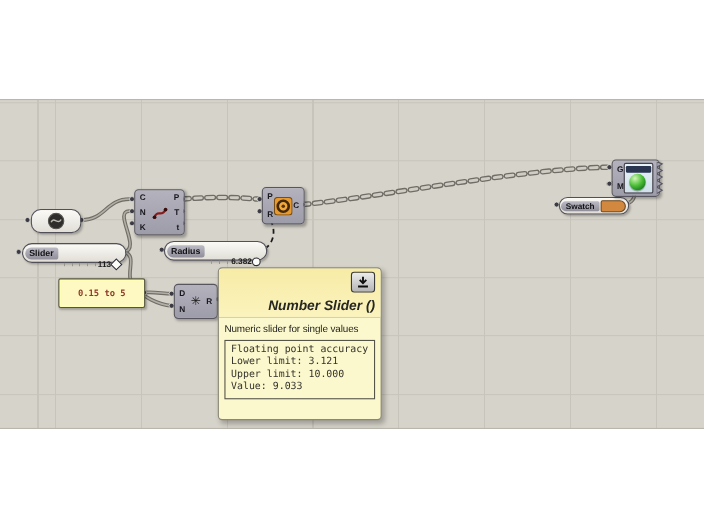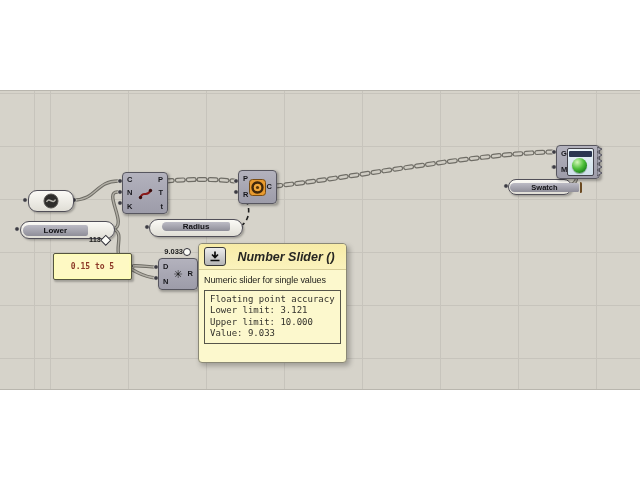--- a/index.html
+++ b/index.html
@@ -26,21 +26,21 @@
         box-shadow:1.5px 1.5px 2.5px rgba(0,0,0,.28);display:flex;align-items:center;}
   .pcol{display:flex;flex-direction:column;justify-content:space-around;height:100%;
         font-size:7.5px;font-weight:bold;color:#17171c;line-height:1;}
   .pcol.in{padding-left:4px;}  .pcol.out{padding-right:4px;margin-left:auto;text-align:right;}
   .icon-slot{flex:1;display:flex;align-items:center;justify-content:center;}
   
   .capsule{position:absolute;background:linear-gradient(180deg,#fbfaf6,#e0ded6);
         border:1.2px solid #514f58;border-radius:9px;
         box-shadow:1.5px 1.5px 2px rgba(0,0,0,.25);display:flex;align-items:center;}
   .slabel{background:linear-gradient(180deg,#bcbbc5,#8f8e99);border-radius:7px 3px 3px 7px;
-        margin:1.5px;padding:0 21px;height:11px;display:flex;align-items:center;
+        margin:1.5px;padding:0 4px;height:11px;display:flex;align-items:center;
         font-size:8px;font-weight:bold;color:#121216;}
   .track{position:relative;flex:1;height:100%;margin-top:20px;}
   .ticks{position:absolute;left:4px;right:26px;top:50%;height:3px;margin-top:-1px;
         background:repeating-linear-gradient(to right,#97958c 0 1px,transparent 1px 7px);}
   .sval{position:absolute;right:13px;top:50%;transform:translateY(-52%);
         font-size:7.5px;color:#1d1d1d;font-weight:bold;}
   .grip-diamond{position:absolute;right:5px;top:50%;width:5.5px;height:5.5px;
         transform:translateY(-50%) rotate(45deg);border:1.2px solid #2e2d35;background:#fcfcf8;}
   .grip-circle{position:absolute;right:5px;top:50%;width:6px;height:6px;border-radius:50%;
         transform:translateY(-50%);border:1.2px solid #2e2d35;background:#fcfcf8;}
@@ -61,23 +61,23 @@
         background:linear-gradient(180deg,#e9f2f7,#cfe0ea);position:relative;overflow:hidden;margin-right:2px;}
   #preview .bar{position:absolute;left:1px;right:1px;top:2px;height:6px;background:#2a3550;border-radius:1px;}
   #preview .ball{position:absolute;left:4px;top:9px;width:15px;height:15px;border-radius:50%;
         background:radial-gradient(circle at 35% 28%,#d2f7b8,#4ebf3a 45%,#0d6e14 88%);
         box-shadow:0 1px 1px rgba(0,60,0,.4);}
   .jag{position:absolute;right:-5px;top:1px;}
   
   #tooltip{position:absolute;left:198px;top:243px;width:147px;
         background:#fcf8cd;border:1px solid #8a8876;border-radius:4px;
         box-shadow:2.5px 3px 5px rgba(0,0,0,.25);z-index:50;}
-  #tooltip .hdr{display:flex;align-items:center;gap:5px;padding:3px 5px;
+  #tooltip .hdr{display:flex;align-items:flex-end;gap:5px;padding:3px 5px;
         background:linear-gradient(180deg,#f7eba6,#fbf3bd);
-        border-bottom:1px solid #d6cd96;border-radius:4px 4px 0 0;}
+        border-bottom:1px solid #d6cd96;border-radius:4px 4px 0 0;flex-direction:column;}
   #tooltip .ticon{width:20px;height:17px;border:1.4px solid #3a3a3a;border-radius:3px;
         background:linear-gradient(180deg,#ececec,#b5b5b5);display:flex;align-items:center;justify-content:center;}
   #tooltip .title{flex:1;text-align:center;font-size:12.5px;font-weight:bold;font-style:italic;color:#262622;}
   #tooltip .sub{padding:5px 5px 3px;font-size:9px;color:#1e1e1a;letter-spacing:-0.1px;}
   #tooltip .box{margin:2px 5px 18px;border:1px solid #56554a;padding:3px 5px;
         font-family:"DejaVu Sans Mono",monospace;font-size:9px;line-height:11.4px;
         color:#33322c;background:#fcf8cd;}
   .divide-icon,.circle-icon,.curve-icon{display:block;}
   .range-glyph{font-size:11px;color:#1b1b1b;line-height:1;}
 </style>
@@ -149,33 +149,33 @@
   </svg>
 
   <div class="capsule" style="left:28px;top:190px;width:44px;height:20px;justify-content:center;">
     <svg class="curve-icon" width="16" height="16">
       <circle cx="8" cy="8" r="7" fill="#2e2d2b" stroke="#55534f" stroke-width="1"></circle>
       <path d="M3.5,9 C6,3.5 10,12 12.5,6.5" fill="none" stroke="#b9b7b0" stroke-width="1.4"></path>
     </svg>
   </div>
 
   <div class="capsule" style="left:20px;top:221px;width:93px;height:16px;">
-    <div class="slabel">Lower</div>
+    <div class="slabel">Slider</div>
     <div class="track">
       <div class="ticks"></div>
       <div class="sval">113</div>
       <div class="grip-diamond"></div>
     </div>
   </div>
 
-  <div class="capsule" style="left:149px;top:219px;width:92px;height:16px;flex-direction:column;">
+  <div class="capsule" style="left:149px;top:219px;width:92px;height:16px;">
     <div class="slabel">Radius</div>
     <div class="track">
       <div class="ticks"></div>
-      <div class="sval">9.033</div>
+      <div class="sval">6.382</div>
       <div class="grip-circle"></div>
     </div>
   </div>
 
   <div id="panel">
     <span>0.15 to 5</span>
   </div>
 
   <div class="comp" style="left:122px;top:172px;width:44px;height:40px;">
     <div class="pcol in">

